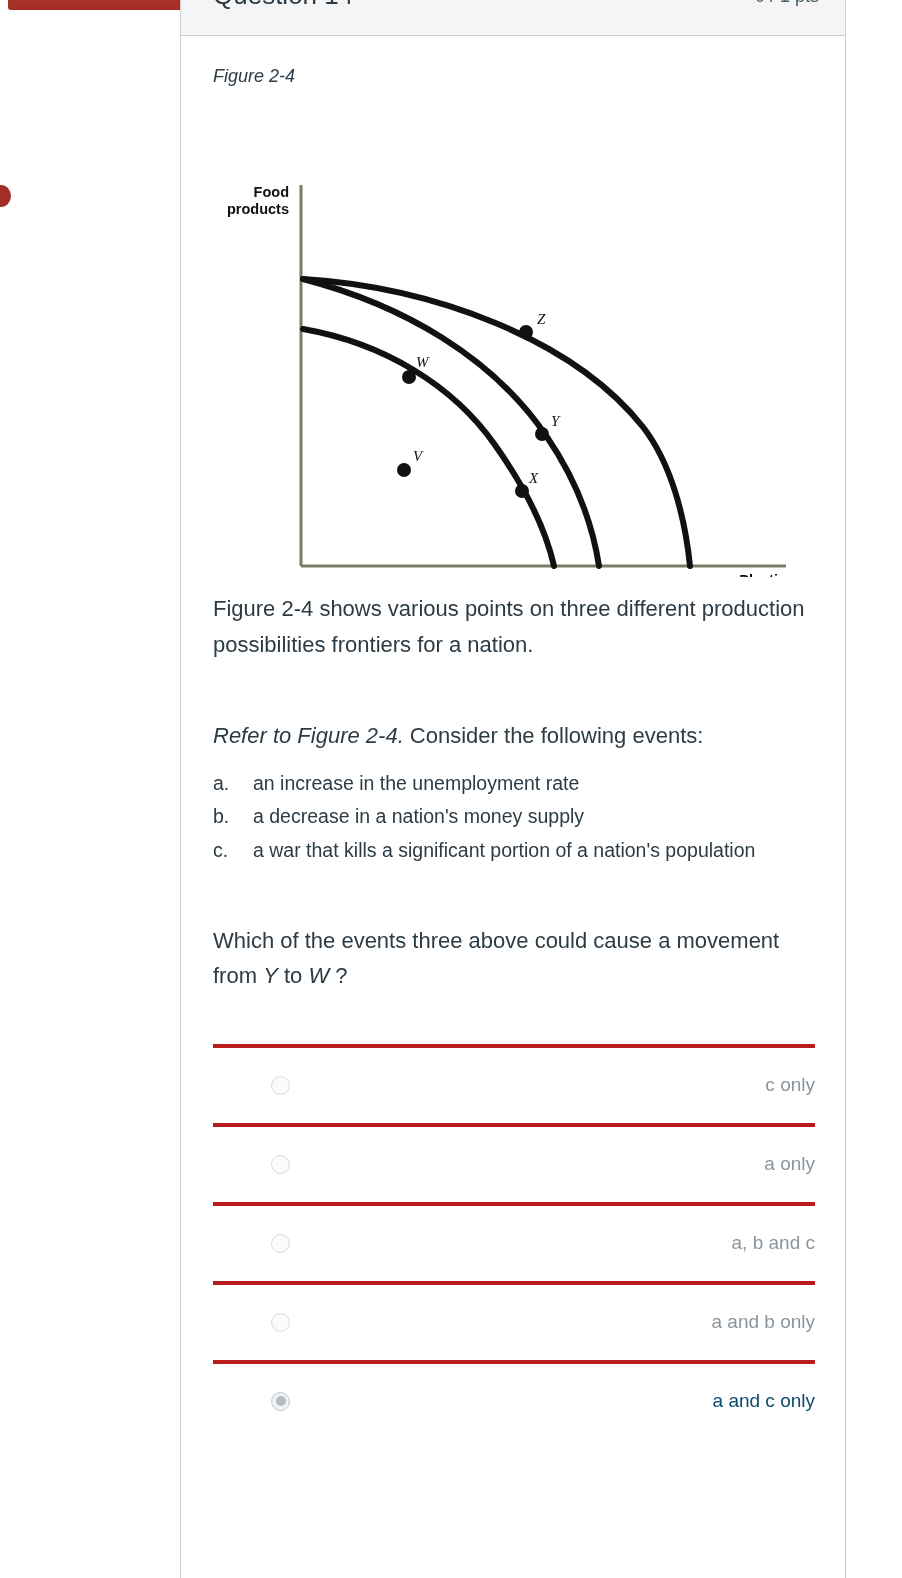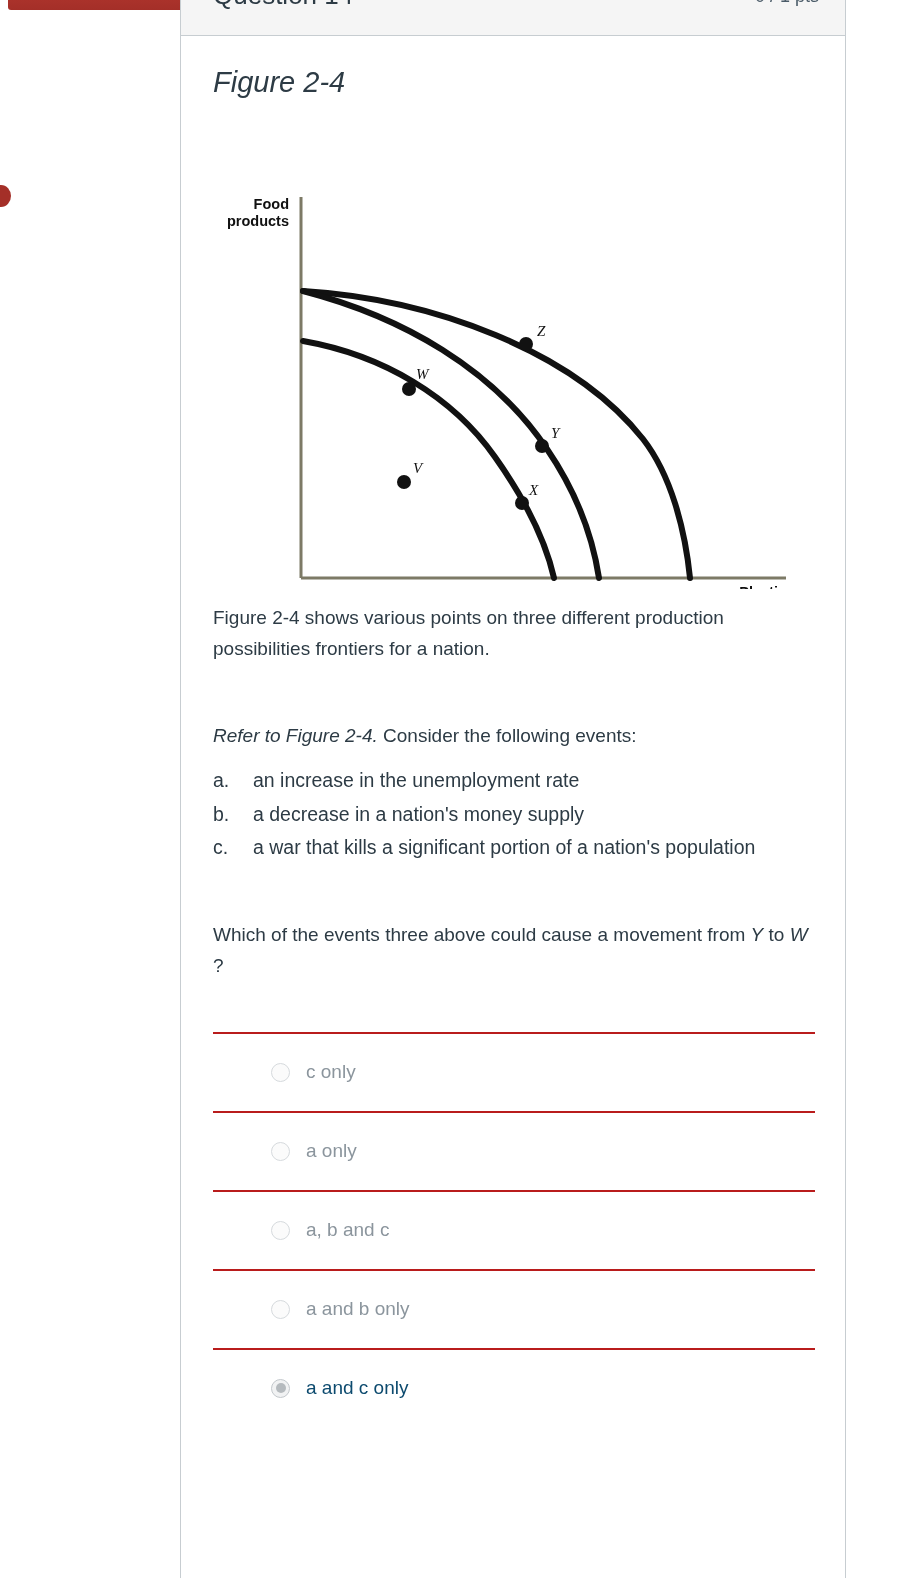--- a/index.html
+++ b/index.html
@@ -99,21 +99,21 @@
 
   
   #question-body {
     position: absolute;
     left: 32px;
     top: 96px;
     width: 602px;
   }
   .fig-title {
     font-style: italic;
-    font-size: 29px;
+    font-size: 18px;
     color: #2d3b45;
     margin: 0 0 20px 0;
   }
 
   
   #ppf-figure {
     position: relative;
     width: 600px;
     height: 470px;
     margin: 0 0 14px 0;
@@ -127,21 +127,21 @@
   }
   .pt-label {
     font-family: "Liberation Serif", serif;
     font-style: italic;
     font-size: 15px;
     fill: #111111;
   }
 
   
   .prose {
-    font-size: 19px;
+    font-size: 22px;
     line-height: 1.62;
     color: #2d3b45;
     margin: 0 0 8px 0;
   }
   .prose.spaced { margin-top: 56px; }
   .ital { font-style: italic; }
 
   
   #events-list {
     margin: 14px 0 0 0;
@@ -165,23 +165,24 @@
 
   
   #answers {
     margin-top: 50px;
     width: 602px;
   }
   .answer-row {
     display: flex;
     align-items: center;
     height: 79px;
-    border-top: 2px solid #b91c1c;
+    border-top: 4px solid #b91c1c;
     padding-left: 58px;
     box-sizing: border-box;
+    justify-content: space-between;
   }
   .radio {
     width: 19px;
     height: 19px;
     border-radius: 50%;
     border: 1px solid #d6dadd;
     background: #fbfbfb;
     flex: 0 0 19px;
     margin-right: 16px;
     position: relative;

